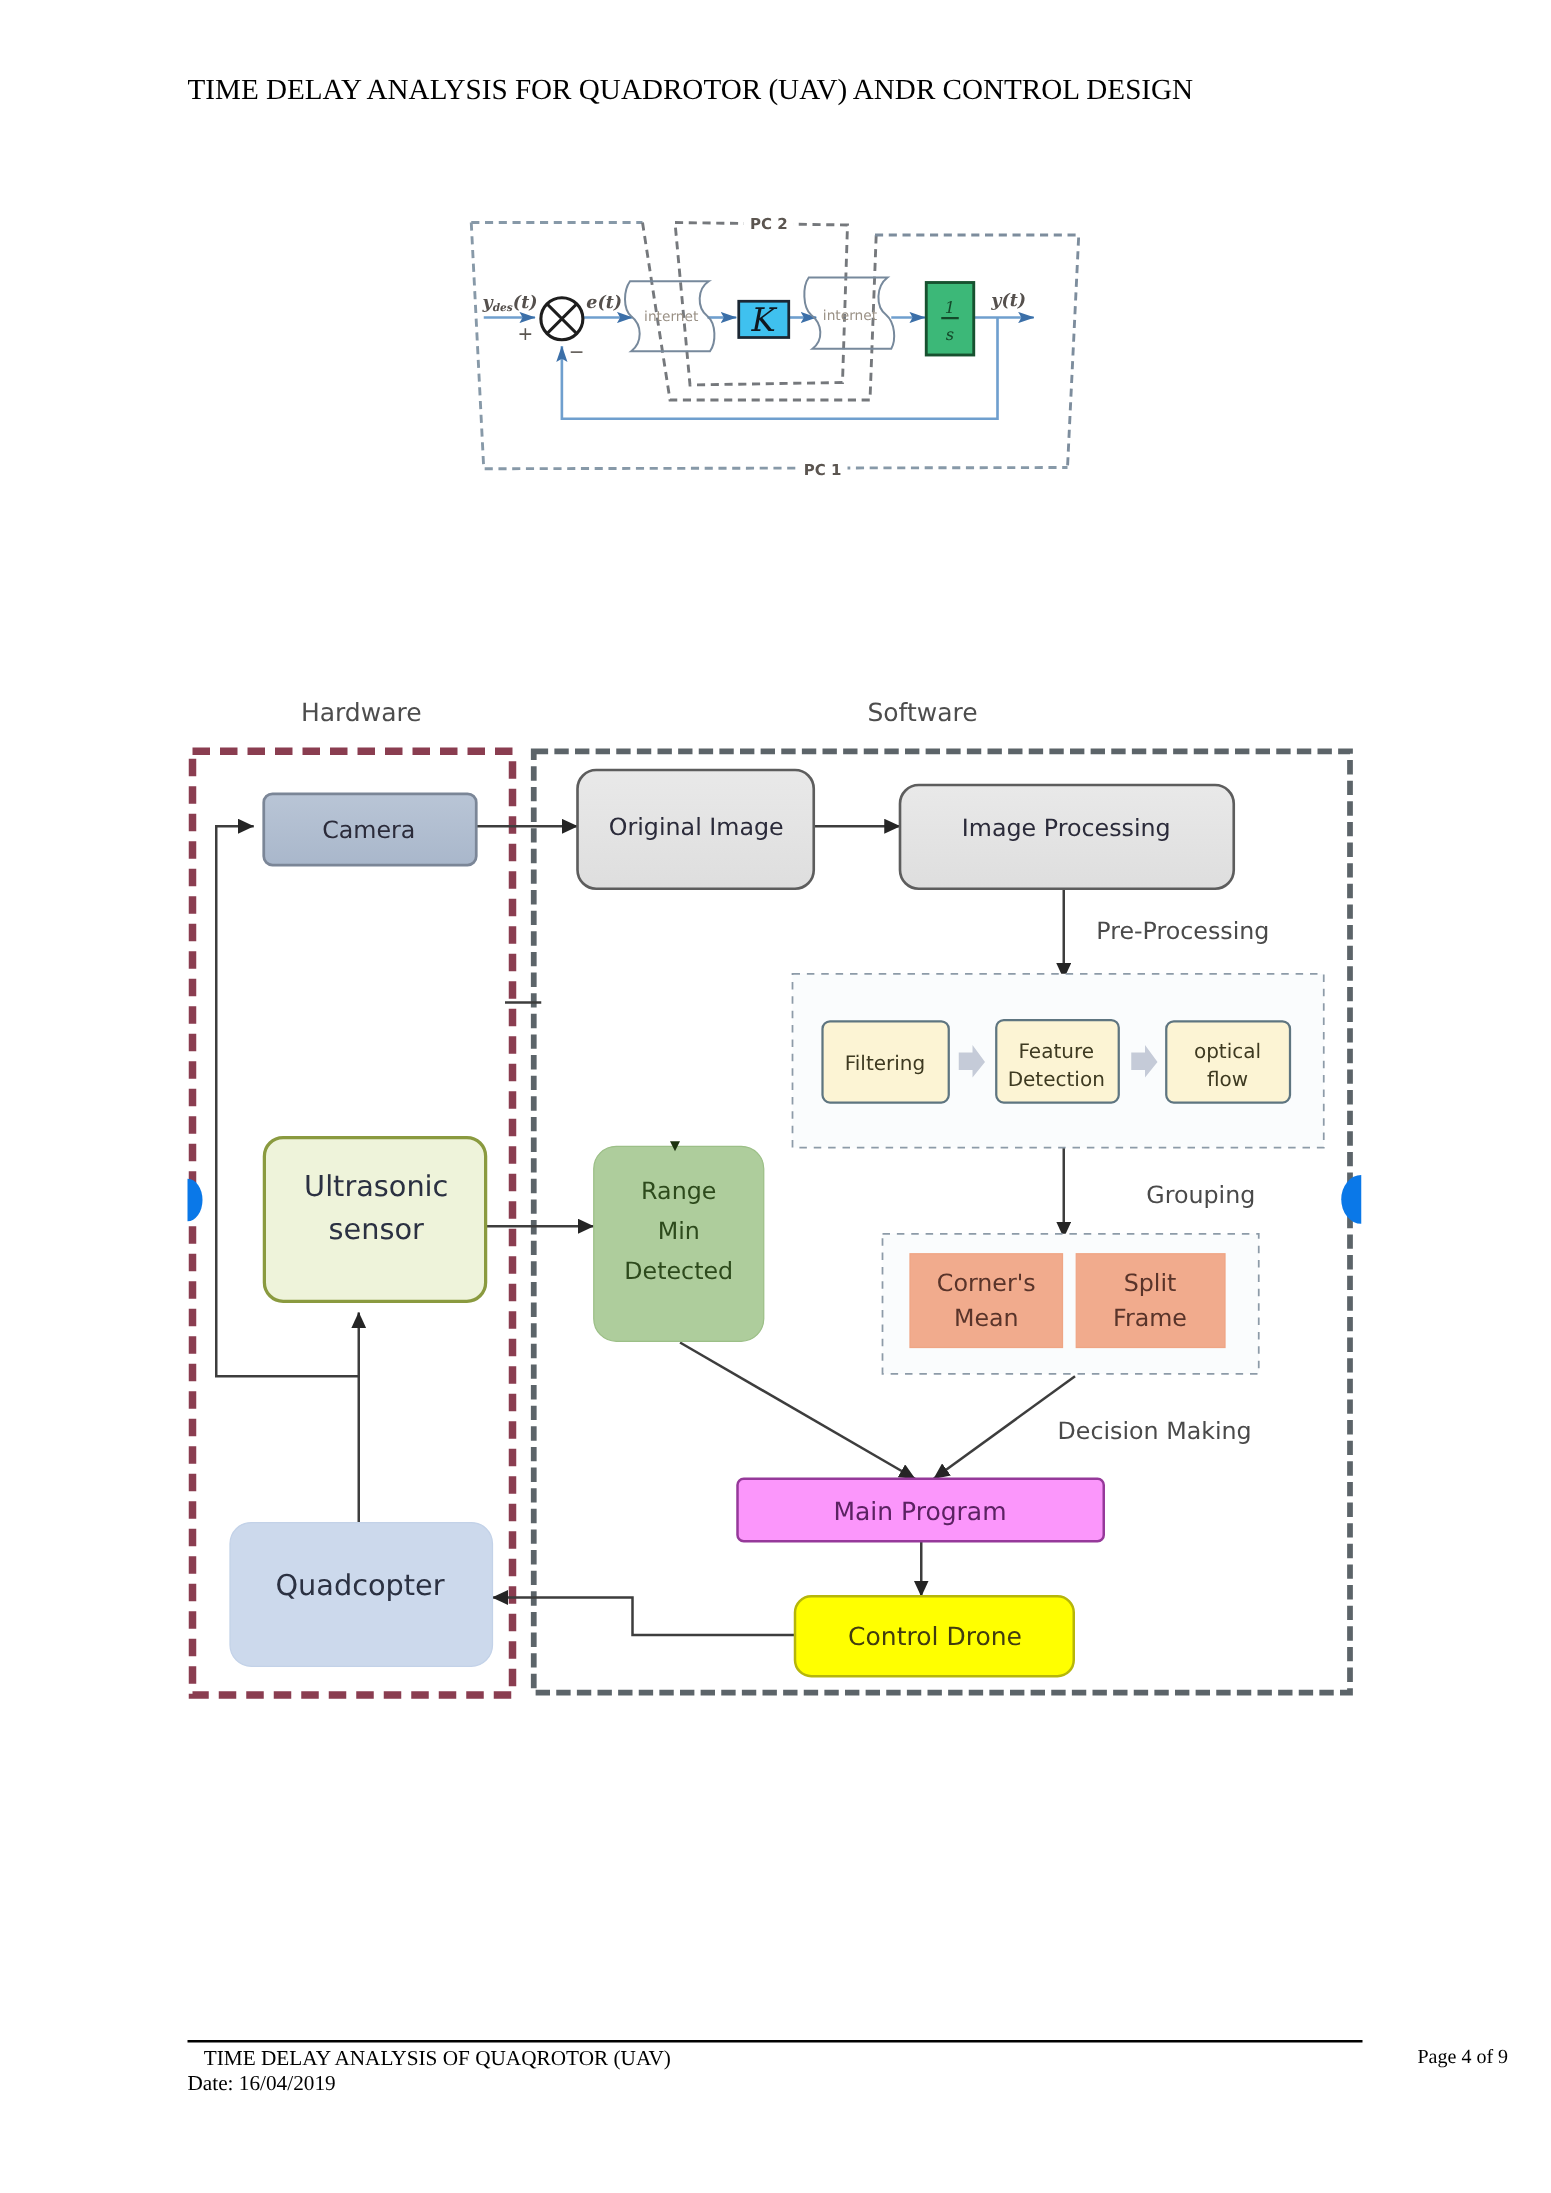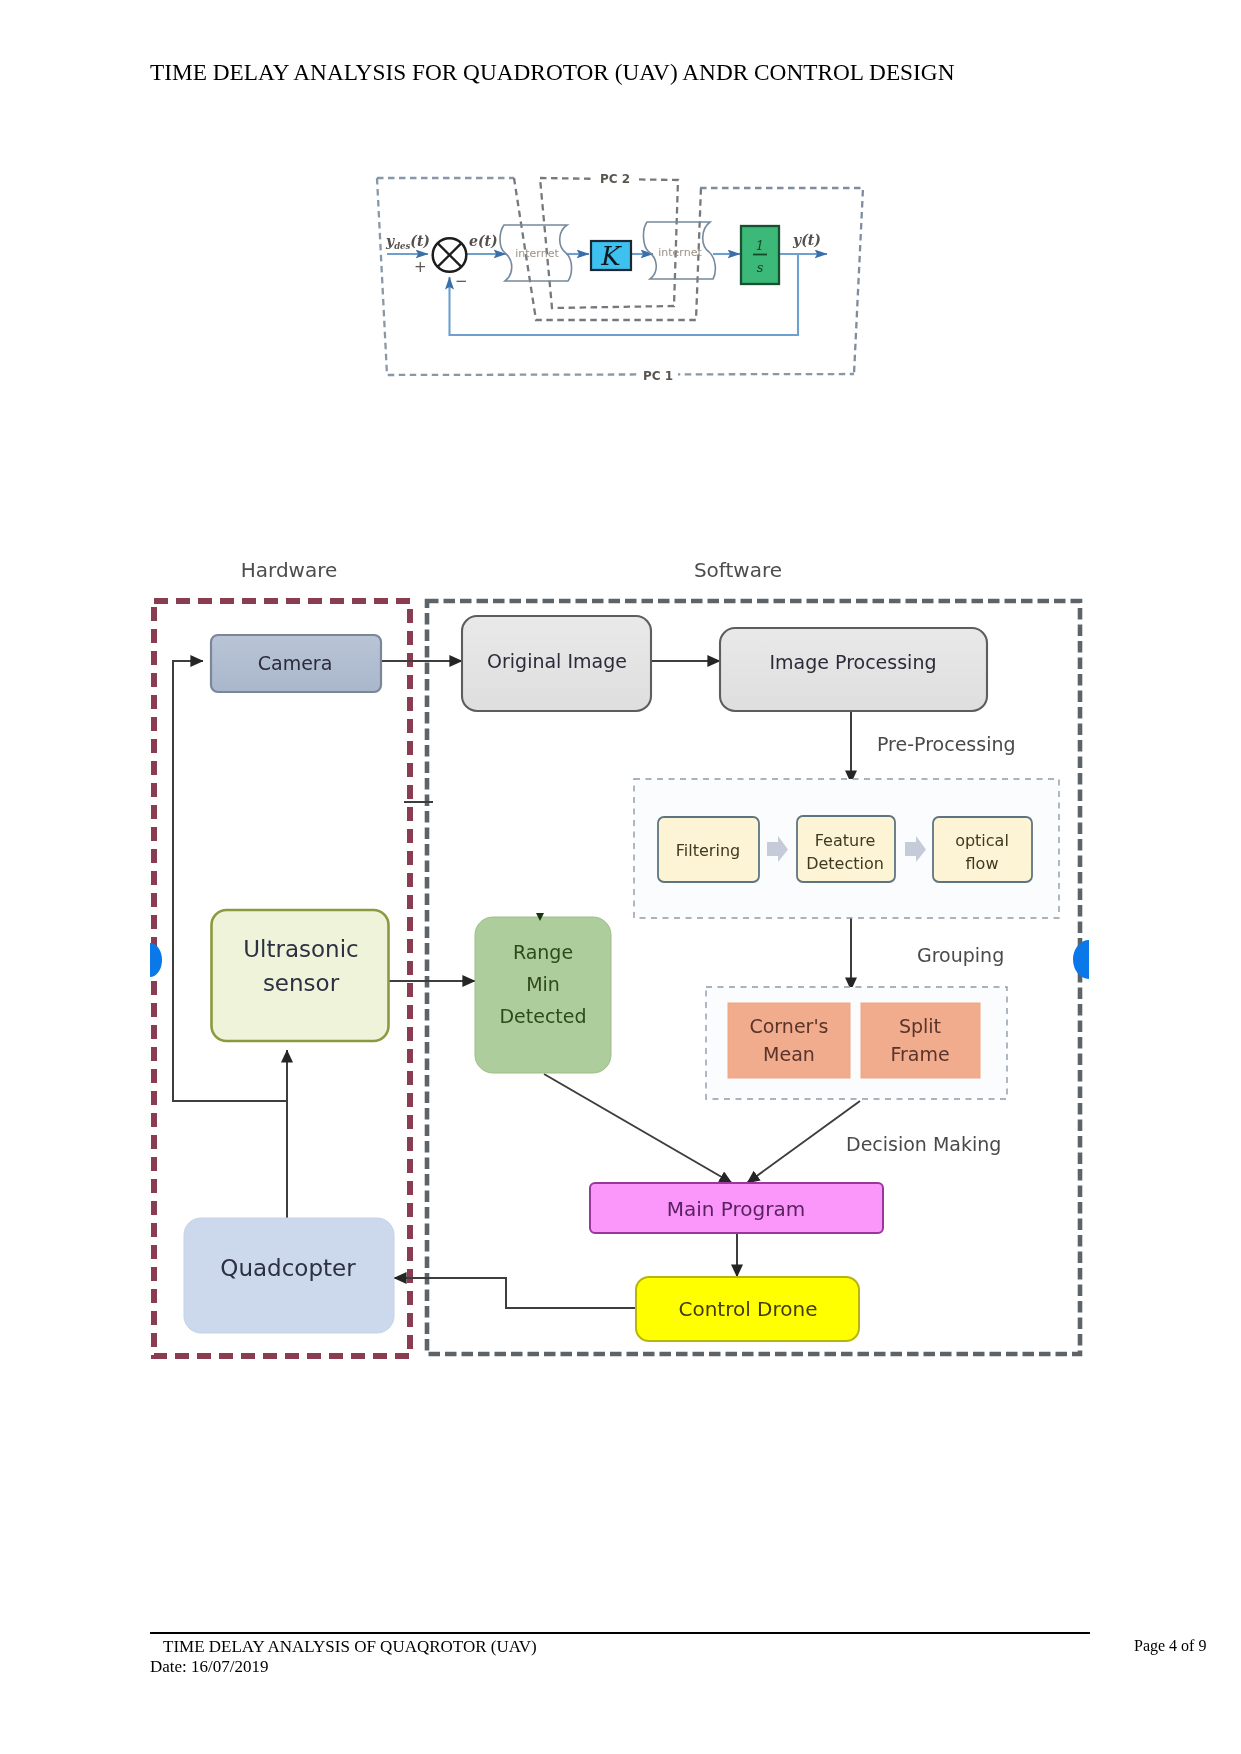--- a/index.html
+++ b/index.html
@@ -244,15 +244,15 @@
       <rect x="184" y="1218" width="210" height="115" rx="17" fill="#ccd9ec" stroke="#c3d2e8" stroke-width="1"></rect>
       <text class="nlab3" x="288" y="1276" text-anchor="middle">Quadcopter</text>
     </g>
 
     <path d="M150,943 A12,17 0 0 1 150,977 Z" fill="#0a78e8"></path>
     <path d="M1089,940 A16,19.5 0 0 0 1089,979 Z" fill="#0a78e8"></path>
   </svg>
   </div>
   <div id="ftrline"></div>
   <div id="ftr1">TIME DELAY ANALYSIS OF QUAQROTOR (UAV)</div>
-  <div id="ftr2">Date: 16/07/2019</div>
+  <div id="ftr2">Date: 16/04/2019</div>
   <div id="pageno">Page 4 of 9</div>
 </div>
 
 </body></html>

